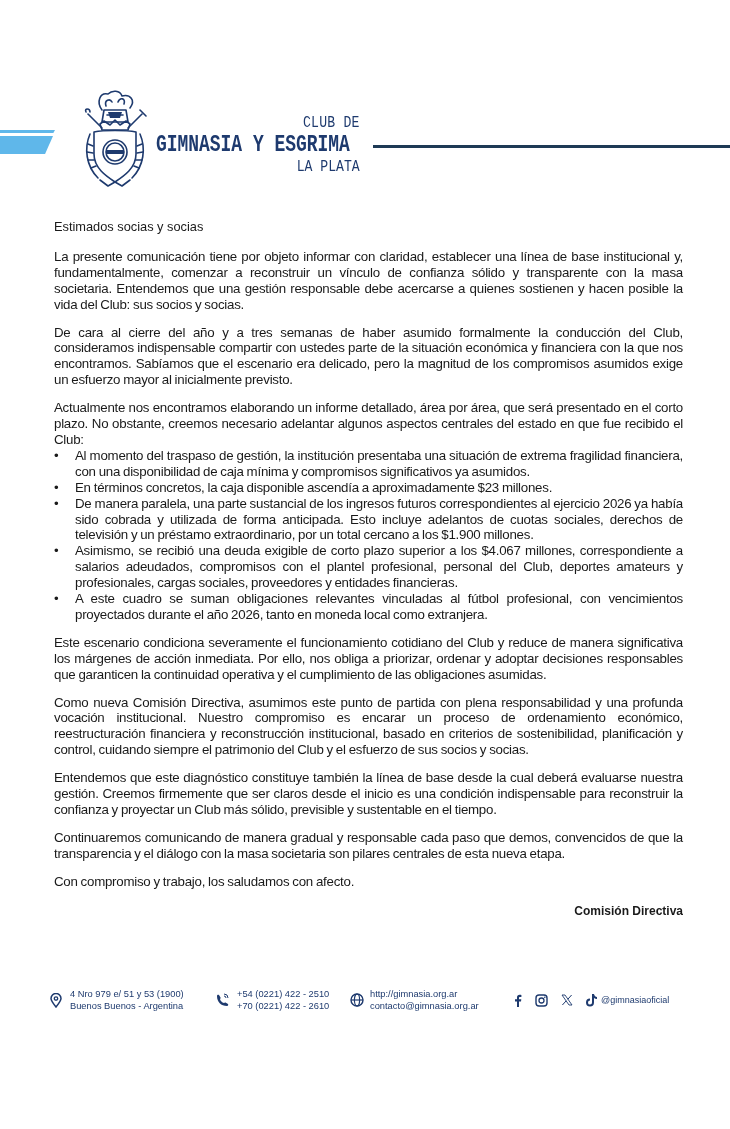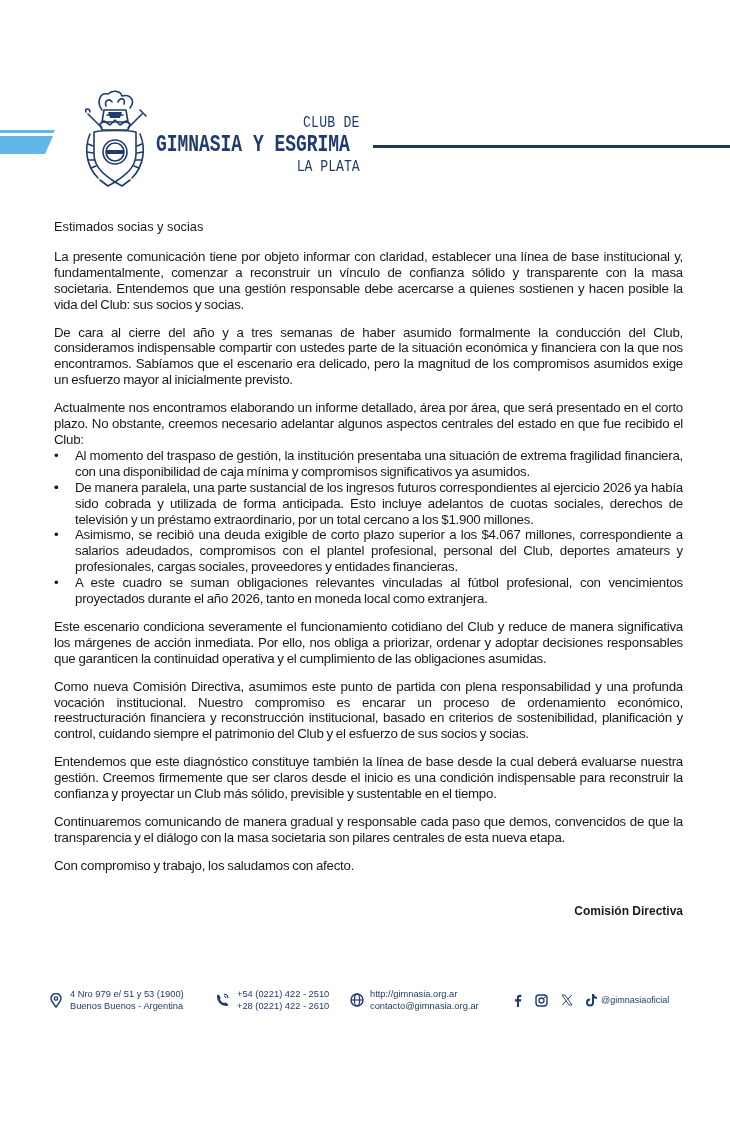--- a/index.html
+++ b/index.html
@@ -92,21 +92,21 @@
 
 <div class="header-rule"></div>
 
 <div class="letter">
   <p class="salutation">Estimados socias y socias</p>
   <p class="para">La presente comunicación tiene por objeto informar con claridad, establecer una línea de base institucional y, fundamentalmente, comenzar a reconstruir un vínculo de confianza sólido y transparente con la masa societaria. Entendemos que una gestión responsable debe acercarse a quienes sostienen y hacen posible la vida del Club: sus socios y socias.</p>
   <p class="para">De cara al cierre del año y a tres semanas de haber asumido formalmente la conducción del Club, consideramos indispensable compartir con ustedes parte de la situación económica y financiera con la que nos encontramos. Sabíamos que el escenario era delicado, pero la magnitud de los compromisos asumidos exige un esfuerzo mayor al inicialmente previsto.</p>
   <p class="para intro">Actualmente nos encontramos elaborando un informe detallado, área por área, que será presentado en el corto plazo. No obstante, creemos necesario adelantar algunos aspectos centrales del estado en que fue recibido el Club:</p>
   <ul class="bullets">
     <li><span class="bullet">•</span><span>Al momento del traspaso de gestión, la institución presentaba una situación de extrema fragilidad financiera, con una disponibilidad de caja mínima y compromisos significativos ya asumidos.</span></li>
-    <li><span class="bullet">•</span></li>
+    <li><span class="bullet">•</span><span>En términos concretos, la caja disponible ascendía a aproximadamente $23 millones.</span></li>
     <li><span class="bullet">•</span><span>De manera paralela, una parte sustancial de los ingresos futuros correspondientes al ejercicio 2026 ya había sido cobrada y utilizada de forma anticipada. Esto incluye adelantos de cuotas sociales, derechos de televisión y un préstamo extraordinario, por un total cercano a los $1.900 millones.</span></li>
     <li><span class="bullet">•</span><span>Asimismo, se recibió una deuda exigible de corto plazo superior a los $4.067 millones, correspondiente a salarios adeudados, compromisos con el plantel profesional, personal del Club, deportes amateurs y profesionales, cargas sociales, proveedores y entidades financieras.</span></li>
     <li><span class="bullet">•</span><span>A este cuadro se suman obligaciones relevantes vinculadas al fútbol profesional, con vencimientos proyectados durante el año 2026, tanto en moneda local como extranjera.</span></li>
   </ul>
   <p class="para">Este escenario condiciona severamente el funcionamiento cotidiano del Club y reduce de manera significativa los márgenes de acción inmediata. Por ello, nos obliga a priorizar, ordenar y adoptar decisiones responsables que garanticen la continuidad operativa y el cumplimiento de las obligaciones asumidas.</p>
   <p class="para">Como nueva Comisión Directiva, asumimos este punto de partida con plena responsabilidad y una profunda vocación institucional. Nuestro compromiso es encarar un proceso de ordenamiento económico, reestructuración financiera y reconstrucción institucional, basado en criterios de sostenibilidad, planificación y control, cuidando siempre el patrimonio del Club y el esfuerzo de sus socios y socias.</p>
   <p class="para">Entendemos que este diagnóstico constituye también la línea de base desde la cual deberá evaluarse nuestra gestión. Creemos firmemente que ser claros desde el inicio es una condición indispensable para reconstruir la confianza y proyectar un Club más sólido, previsible y sustentable en el tiempo.</p>
   <p class="para">Continuaremos comunicando de manera gradual y responsable cada paso que demos, convencidos de que la transparencia y el diálogo con la masa societaria son pilares centrales de esta nueva etapa.</p>
   <p class="para">Con compromiso y trabajo, los saludamos con afecto.</p>
 </div>
@@ -131,21 +131,21 @@
 
   <div class="f-item f-phone">
     <span class="f-icon">
       <svg width="14" height="15" viewBox="0 0 14 15">
           <path d="M2 3 C2 2, 3 1.5, 4 2 L5.5 4.5 C5.8 5, 5.5 5.6, 5 6 C5.5 8, 7 9.5, 9 10 C9.4 9.5, 10 9.2, 10.5 9.5 L13 11 C13.5 12, 13 13, 12 13 C6 13, 2 9, 2 3 Z" fill="#1e3a6e"></path>
           <path d="M9 1 A4 4 0 0 1 13 5 M9 3 A2 2 0 0 1 11 5" fill="none" stroke="#1e3a6e" stroke-width="1"></path>
         </svg>
     </span>
     <div class="f-text">
       <div>+54 (0221) 422 - 2510</div>
-      <div>+28 (0221) 422 - 2610</div>
+      <div>+70 (0221) 422 - 2610</div>
     </div>
   </div>
 
   <div class="f-item f-web">
     <span class="f-icon">
       <svg width="14" height="14" viewBox="0 0 14 14">
           <circle cx="7" cy="7" r="6" fill="none" stroke="#1e3a6e" stroke-width="1.4"></circle>
           <ellipse cx="7" cy="7" rx="2.6" ry="6" fill="none" stroke="#1e3a6e" stroke-width="1.2"></ellipse>
           <path d="M1 7 H13" stroke="#1e3a6e" stroke-width="1.2"></path>
         </svg>

